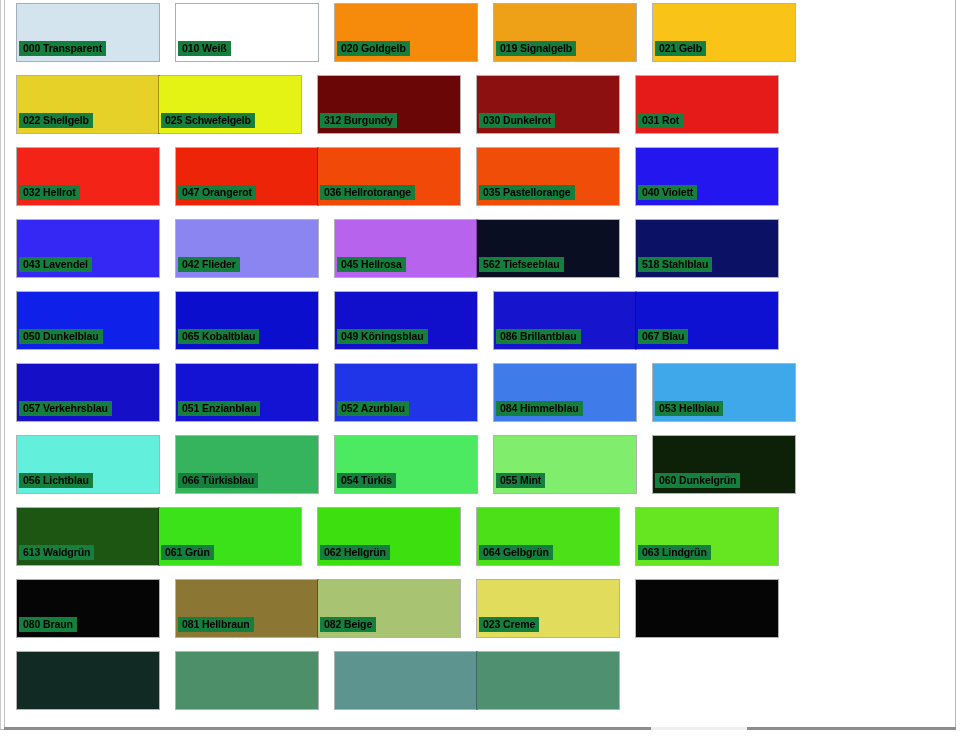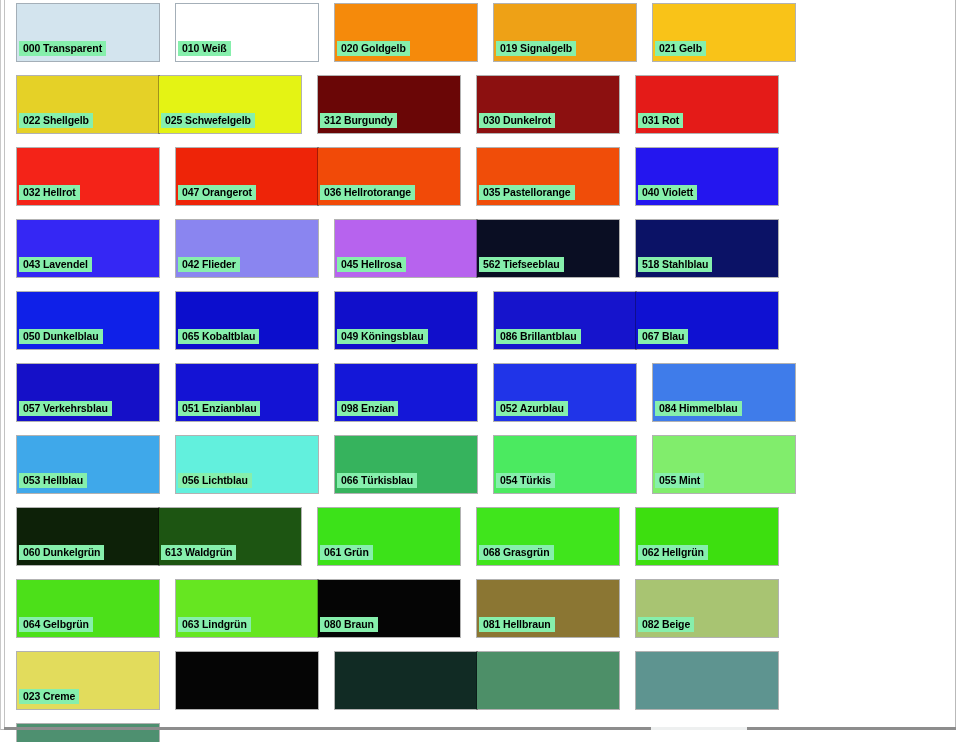--- a/index.html
+++ b/index.html
@@ -68,21 +68,21 @@
     box-shadow: 0 0 0 1px rgba(0,0,0,0.30);
   }
   .swatch-color.hairline-light {
     box-shadow: 0 0 0 1px rgba(90,110,125,0.55);
   }
 
   .swatch-label {
     position: absolute;
     left: 2px;
     bottom: 5px;
-    background: #86efac;
+    background: #15803d;
     color: #000000;
     font-size: 10.5px;
     font-weight: bold;
     line-height: 13px;
     padding: 1px 4px 1px 4px;
     white-space: nowrap;
     letter-spacing: -0.1px;
     z-index: 2;
   }
 
@@ -212,24 +212,20 @@
       </div>
       <div class="swatch">
         <div class="swatch-color" style="background: rgb(21, 16, 200);"></div>
         <div class="swatch-label">057 Verkehrsblau</div>
       </div>
       <div class="swatch">
         <div class="swatch-color" style="background: rgb(20, 19, 212);"></div>
         <div class="swatch-label">051 Enzianblau</div>
       </div>
       <div class="swatch">
-        <div class="swatch-color" style="background: rgb(20, 23, 216);"></div>
-        <div class="swatch-label">098 Enzian</div>
-      </div>
-      <div class="swatch">
         <div class="swatch-color" style="background: rgb(32, 52, 232);"></div>
         <div class="swatch-label">052 Azurblau</div>
       </div>
       <div class="swatch">
         <div class="swatch-color" style="background: rgb(63, 124, 234);"></div>
         <div class="swatch-label">084 Himmelblau</div>
       </div>
       <div class="swatch">
         <div class="swatch-color" style="background: rgb(63, 168, 234);"></div>
         <div class="swatch-label">053 Hellblau</div>
@@ -254,24 +250,20 @@
         <div class="swatch-color" style="background: rgb(13, 33, 8);"></div>
         <div class="swatch-label">060 Dunkelgrün</div>
       </div>
       <div class="swatch">
         <div class="swatch-color" style="background: rgb(29, 85, 18);"></div>
         <div class="swatch-label">613 Waldgrün</div>
       </div>
       <div class="swatch">
         <div class="swatch-color" style="background: rgb(60, 226, 25);"></div>
         <div class="swatch-label">061 Grün</div>
-      </div>
-      <div class="swatch">
-        <div class="swatch-color" style="background: rgb(64, 229, 28);"></div>
-        <div class="swatch-label">068 Grasgrün</div>
       </div>
       <div class="swatch">
         <div class="swatch-color" style="background: rgb(61, 223, 15);"></div>
         <div class="swatch-label">062 Hellgrün</div>
       </div>
       <div class="swatch">
         <div class="swatch-color" style="background: rgb(76, 224, 25);"></div>
         <div class="swatch-label">064 Gelbgrün</div>
       </div>
       <div class="swatch">

